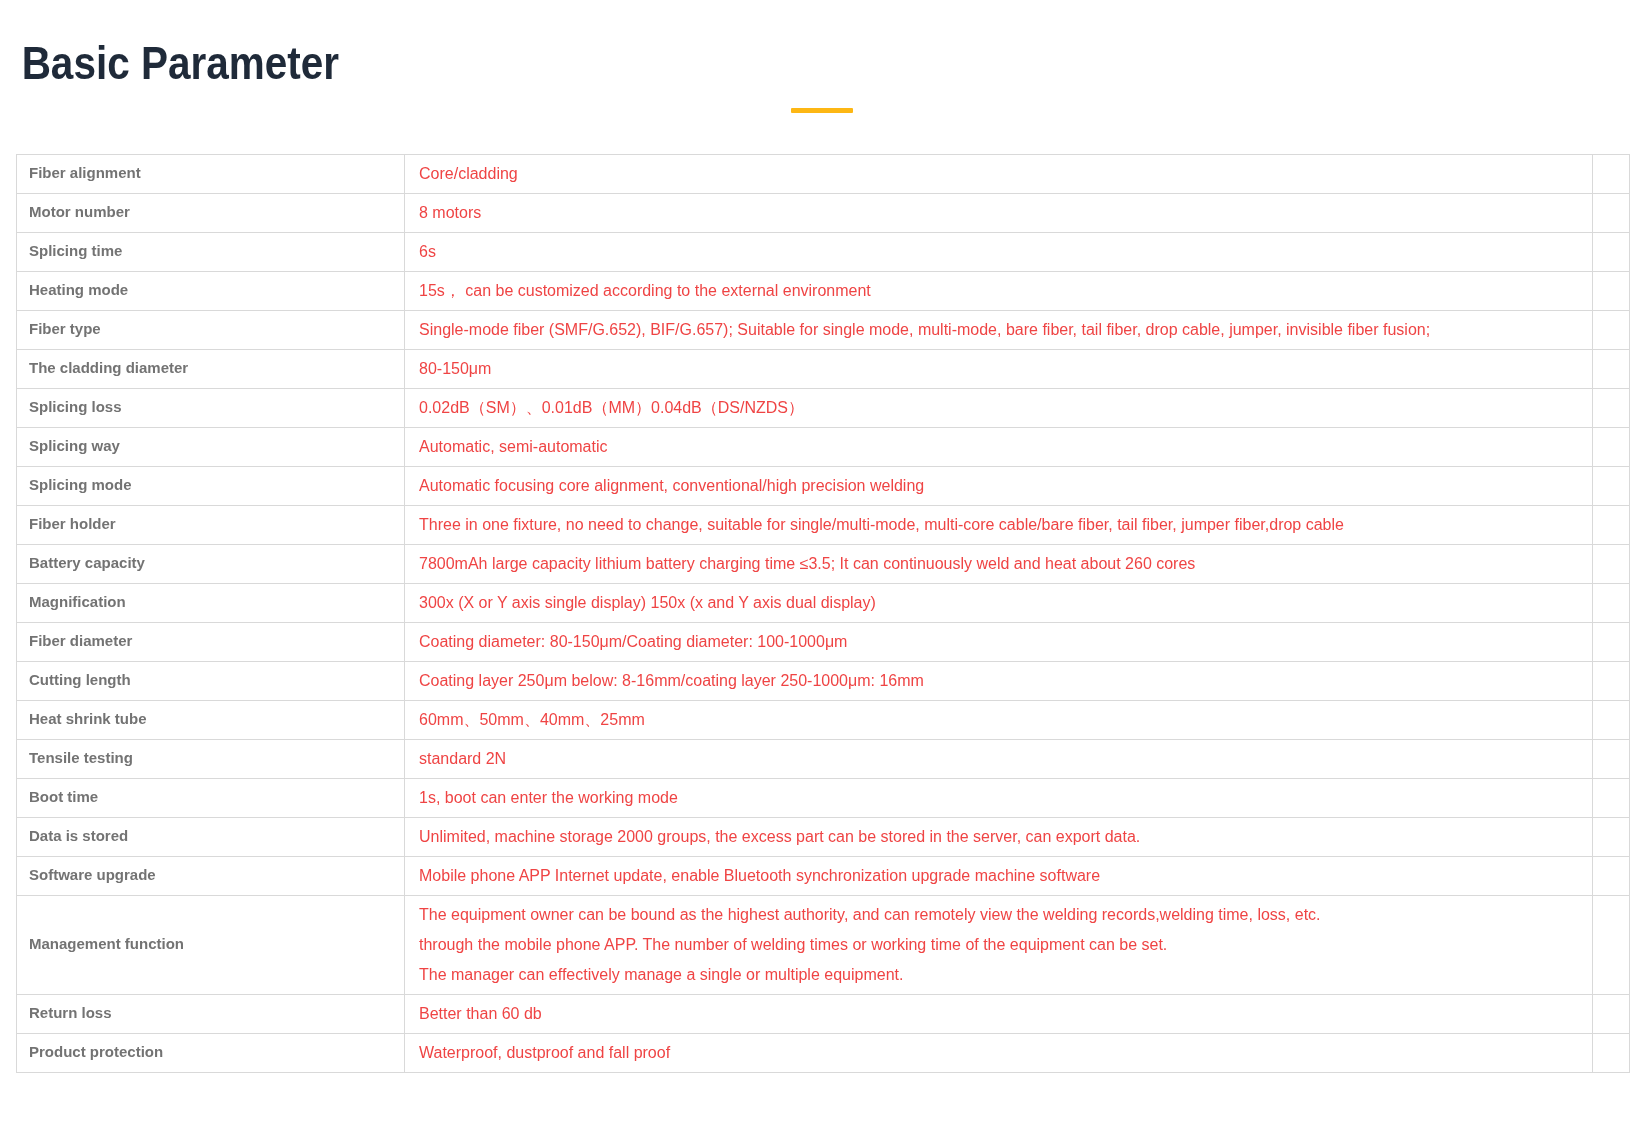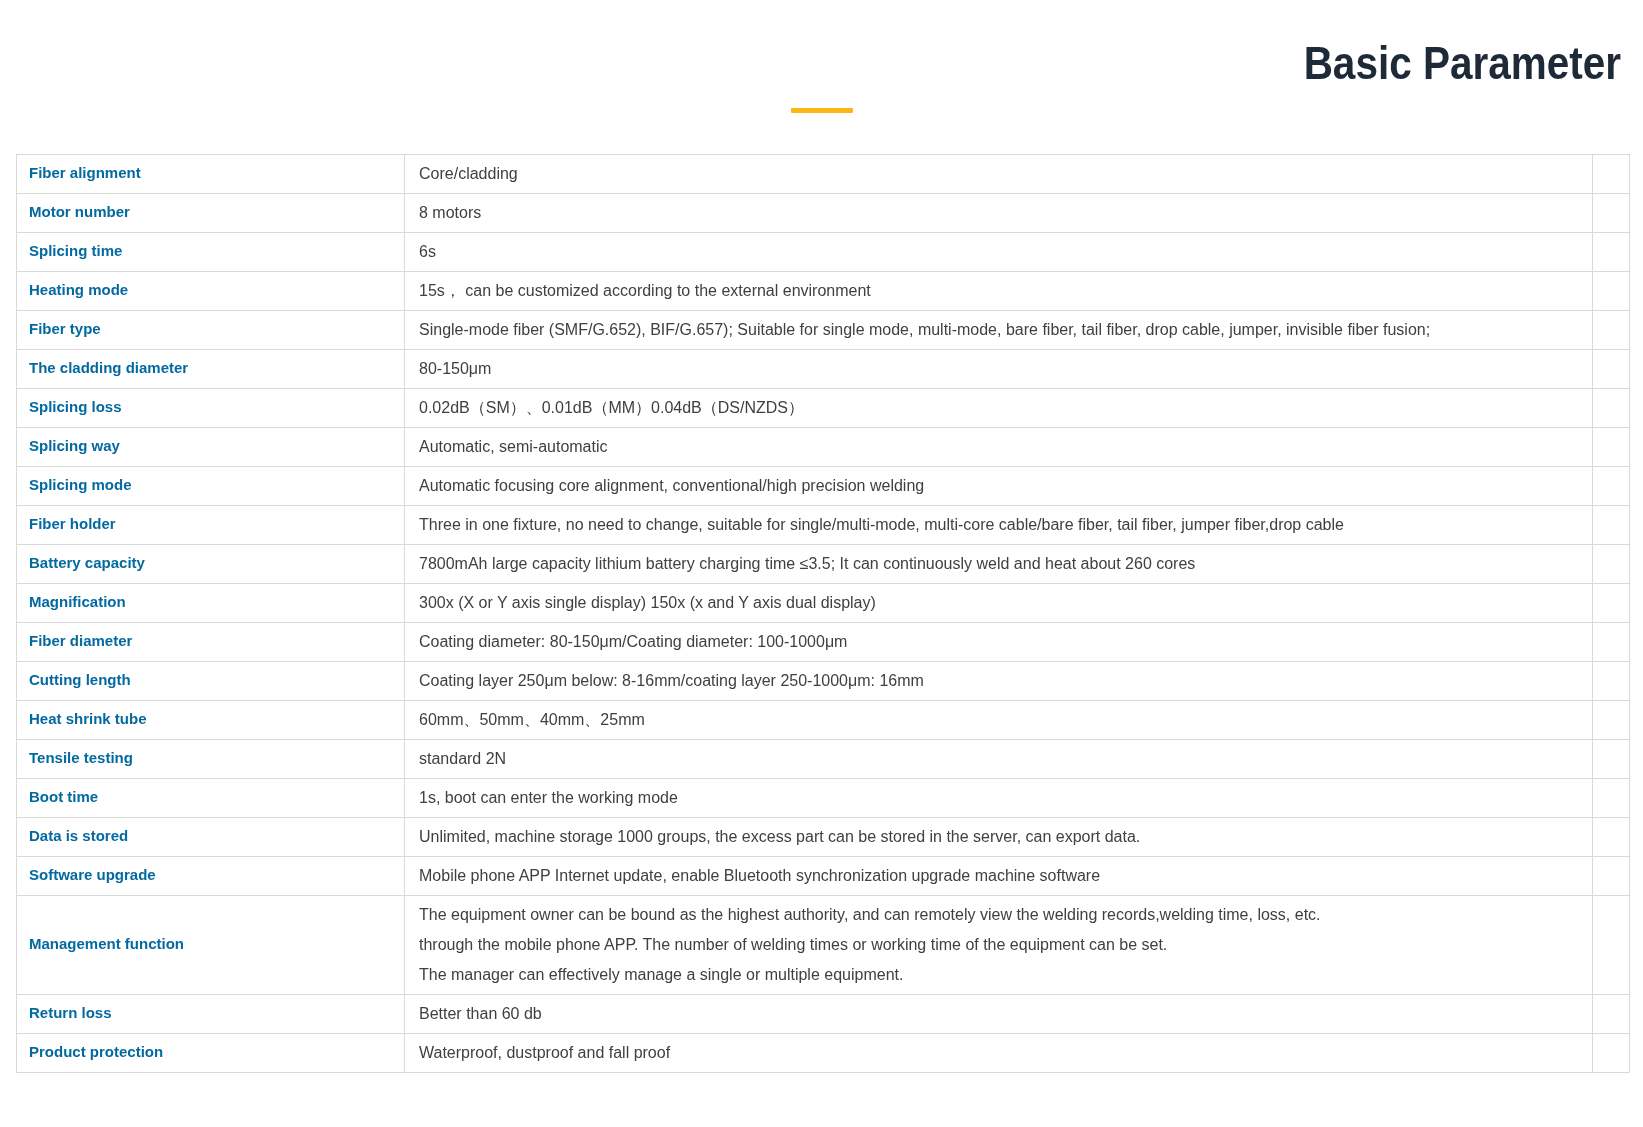--- a/index.html
+++ b/index.html
@@ -3,21 +3,21 @@
 <meta charset="utf-8">
 <style>
   * { margin: 0; padding: 0; box-sizing: border-box; }
   html, body {
     background: #ffffff;
     font-family: "Liberation Sans", sans-serif;
     width: 1643px;
     min-height: 1127px;
   }
   .page-header {
-    text-align: right;
+    text-align: left;
     margin-top: 36px;
   }
   .page-title {
     display: inline-block;
     font-size: 46px;
     font-weight: 700;
     color: #1f2a39;
     letter-spacing: 0px;
     transform: scaleX(0.88);
     transform-origin: center;
@@ -40,28 +40,28 @@
     vertical-align: middle;
   }
   .spec-table tr {
     height: 32px;
   }
   td.label-cell {
     width: 388px;
     padding: 1px 10px 4px 12px;
     font-size: 15px;
     font-weight: 700;
-    color: #0369a1;
+    color: #737373;
     line-height: 20px;
   }
   td.value-cell {
     padding: 4px 12px 4px 14px;
     font-size: 16px;
     font-weight: 400;
-    color: #404040;
+    color: #ef4444;
     line-height: 30px;
     white-space: pre-line;
     overflow: hidden;
   }
   td.spacer-cell {
     width: 37px;
   }
 </style>
 </head>
 <body>
@@ -176,21 +176,21 @@
 
 
   <tr>
     <td class="label-cell">Boot time</td>
     <td class="value-cell">1s, boot can enter the working mode</td>
     <td class="spacer-cell"></td>
   </tr>
 
   <tr>
     <td class="label-cell">Data is stored</td>
-    <td class="value-cell">Unlimited, machine storage 1000 groups, the excess part can be stored in the server, can export data.</td>
+    <td class="value-cell">Unlimited, machine storage 2000 groups, the excess part can be stored in the server, can export data.</td>
     <td class="spacer-cell"></td>
   </tr>
 
 
   <tr>
     <td class="label-cell">Software upgrade</td>
     <td class="value-cell">Mobile phone APP Internet update, enable Bluetooth synchronization upgrade machine software</td>
     <td class="spacer-cell"></td>
   </tr>
 

